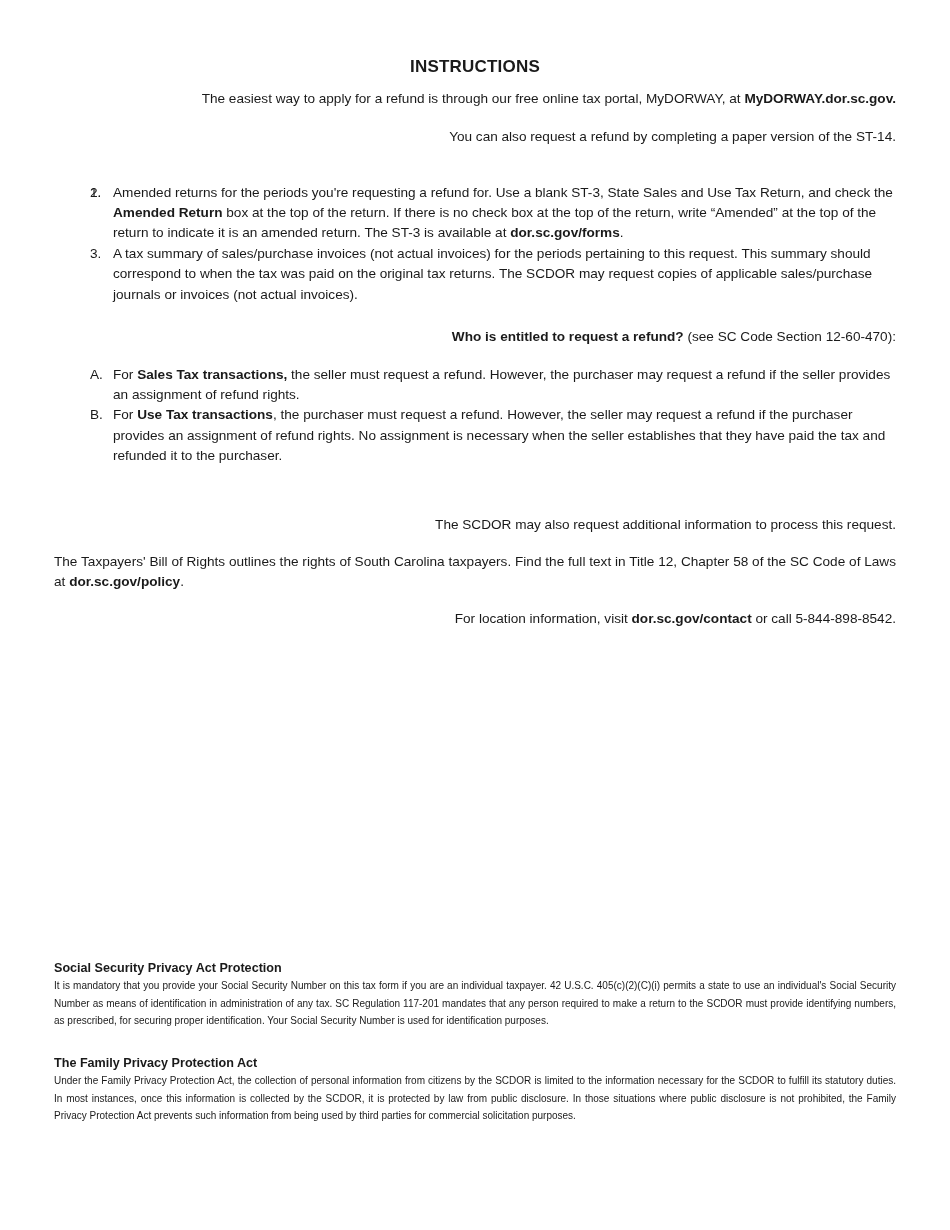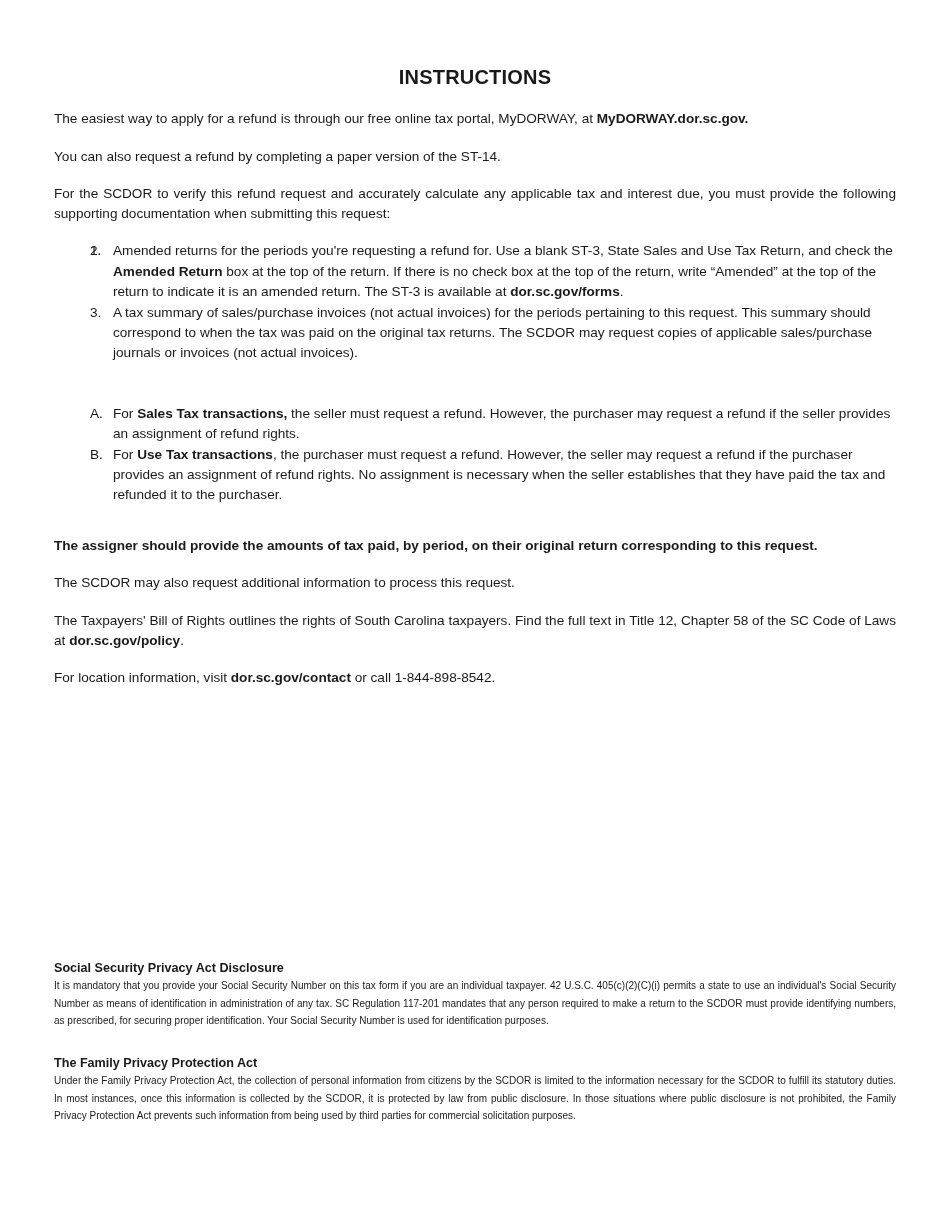--- a/index.html
+++ b/index.html
@@ -20,39 +20,39 @@
     position: absolute;
     left: 0; top: 0;
     width: 950px;
     height: 1230px;
     box-sizing: border-box;
     padding: 0 54px;
   }
   
   .doc-title {
     text-align: center;
-    font-size: 20px;
+    font-size: 17px;
     font-weight: bold;
     letter-spacing: 0.2px;
-    margin: 12px;
+    margin: 4px;
     padding-top: 53px;
     line-height: 1.2;
   }
   
   .body-text {
     font-size: 13.6px;
     line-height: 19.6px;
     text-align: justify;
     text-justify: inter-word;
     margin: 0;
   }
   .gap-sm { height: 8px; }
   .gap-md { height: 18px; }
   .gap-lg { height: 22px; }
-  .tight { text-align: left; }
+  .tight { text-align: right; }
   b, .b { font-weight: bold; }
 
   
   ol.numlist, ol.alphalist {
     margin: 0;
     padding: 0;
     list-style: none;
   }
   ol.numlist > li, ol.alphalist > li {
     position: relative;
@@ -103,72 +103,71 @@
   <div class="gap-sm"></div>
 
   <p class="body-text tight"><span>The easiest way to apply for a refund is through our free online tax portal, MyDORWAY, at </span><b>MyDORWAY.dor.sc.gov.</b><br></p>
 
   <div class="gap-md"></div>
 
   <p class="body-text tight">You can also request a refund by completing a paper version of the ST-14.</p>
 
   <div class="gap-md"></div>
 
-  <p class="body-text">For the SCDOR to verify this refund request and accurately calculate any applicable tax and interest due, you must provide the following supporting documentation when submitting this request:</p>
 
   <div class="gap-md"></div>
 
   <ol class="numlist">
     <li>
       <span class="marker">1.</span>
     </li>
     <li>
       <span class="marker">2.</span>
       <span>Amended returns for the periods you're requesting a refund for. Use a blank ST-3, State Sales and Use Tax Return, and check the </span><b>Amended Return</b><span> box at the top of the return. If there is no check box at the top of the return, write “Amended” at the top of the return to indicate it is an amended return. The ST-3 is available at </span><b>dor.sc.gov/forms</b><span>.</span>
     </li>
     <li>
       <span class="marker">3.</span>
       <span>A tax summary of sales/purchase invoices (not actual invoices) for the periods pertaining to this request. This summary should correspond to when the tax was paid on the original tax returns. The SCDOR may request copies of applicable sales/purchase journals or invoices (not actual invoices).</span>
     </li>
   </ol>
 
   <div class="gap-lg"></div>
 
+  <p class="body-text tight"><b>Who is entitled to request a refund?</b><span> (see SC Code Section 12-60-470):</span></p>
 
   <div class="gap-md"></div>
 
   <ol class="alphalist">
     <li>
       <span class="marker">A.</span>
       <span>For </span><b>Sales Tax transactions,</b><span> the seller must request a refund. However, the purchaser may request a refund if the seller provides an assignment of refund rights.</span>
     </li>
     <li>
       <span class="marker">B.</span>
       <span>For </span><b>Use Tax transactions</b><span>, the purchaser must request a refund. However, the seller may request a refund if the purchaser provides an assignment of refund rights. No assignment is necessary when the seller establishes that they have paid the tax and refunded it to the purchaser.</span>
     </li>
   </ol>
 
   <div style="height:30px"></div>
 
-  <p class="body-text b">The assigner should provide the amounts of tax paid, by period, on their original return corresponding to this request.</p>
 
   <div class="gap-md"></div>
 
   <p class="body-text tight">The SCDOR may also request additional information to process this request.</p>
 
   <div class="gap-md"></div>
 
   <p class="body-text"><span>The Taxpayers' Bill of Rights outlines the rights of South Carolina taxpayers. Find the full text in Title 12, Chapter 58 of the SC Code of Laws at </span><b>dor.sc.gov/policy</b><span>.</span></p>
 
   <div class="gap-md"></div>
 
-  <p class="body-text tight"><span>For location information, visit </span><b>dor.sc.gov/contact</b><span> or call 1-844-898-8542.</span></p>
+  <p class="body-text tight"><span>For location information, visit </span><b>dor.sc.gov/contact</b><span> or call 5-844-898-8542.</span></p>
 
   <div class="footer-block" style="top:960px">
-    <p class="footer-heading">Social Security Privacy Act Disclosure</p>
+    <p class="footer-heading">Social Security Privacy Act Protection</p>
     <p class="footer-text">It is mandatory that you provide your Social Security Number on this tax form if you are an individual taxpayer. 42 U.S.C. 405(c)(2)(C)(i) permits a state to use an individual's Social Security Number as means of identification in administration of any tax. SC Regulation 117-201 mandates that any person required to make a return to the SCDOR must provide identifying numbers, as prescribed, for securing proper identification. Your Social Security Number is used for identification purposes.</p>
   </div>
 
   <div class="footer-block" style="top:1055px">
     <p class="footer-heading">The Family Privacy Protection Act</p>
     <p class="footer-text">Under the Family Privacy Protection Act, the collection of personal information from citizens by the SCDOR is limited to the information necessary for the SCDOR to fulfill its statutory duties. In most instances, once this information is collected by the SCDOR, it is protected by law from public disclosure. In those situations where public disclosure is not prohibited, the Family Privacy Protection Act prevents such information from being used by third parties for commercial solicitation purposes.</p>
   </div>
 
 </div>
 

